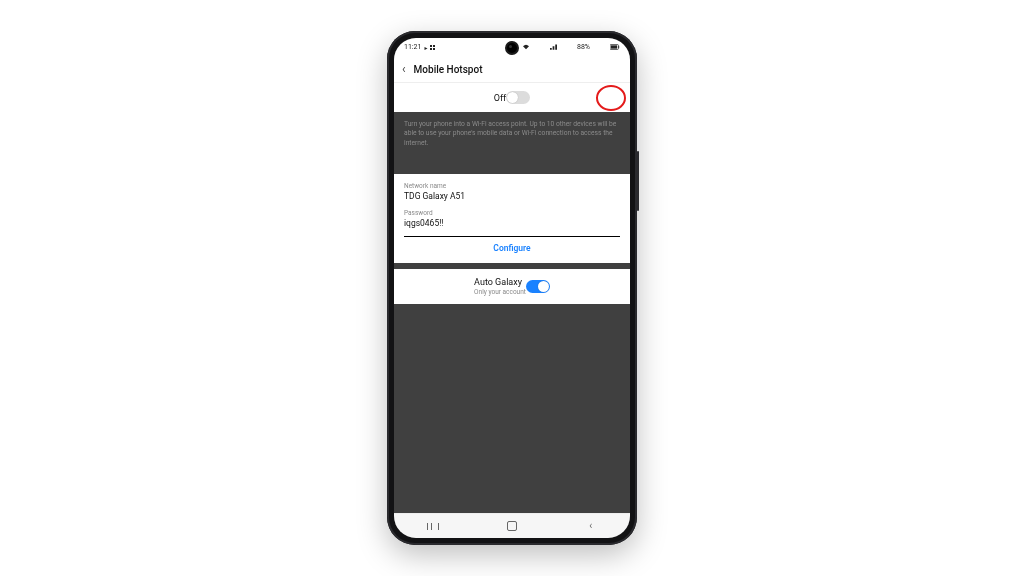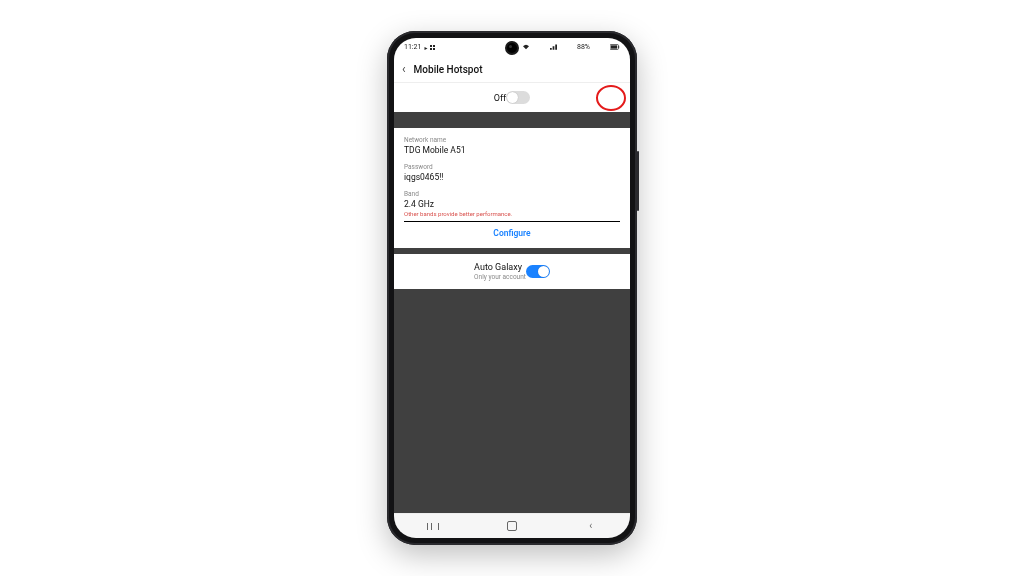--- a/index.html
+++ b/index.html
@@ -85,34 +85,30 @@
       </div>
 
       <div class="content">
 
         <div class="row" style="position:relative">
           <span class="row-title">Off</span>
           <span class="toggle" id="hotspot-toggle"></span>
           <span class="circle-annot" style="width:26px;height:22px;right:4px;top:2px"></span>
         </div>
 
+        <div class="info">Turn your phone into a Wi-Fi access point. Up to 10 other devices will be able to use your phone's mobile data or Wi-Fi connection to access the internet.</div>
 
         <div class="card">
           <div class="field">
             <div class="label">Network name</div>
-            <div class="value">TDG Mobile A51</div>
+            <div class="value">TDG Galaxy A51</div>
           </div>
           <div class="field">
             <div class="label">Password</div>
             <div class="value">iqgs0465!!</div>
-          </div>
-          <div class="field" style="margin-bottom:4px">
-            <div class="label">Band</div>
-            <div class="value">2.4 GHz</div>
-            <div class="warn">Other bands provide better performance.</div>
           </div>
           <div class="configure">
             <span class="configure-link">Configure</span>
           </div>
         </div>
 
         <div class="gap"></div>
 
         <div class="row">
           <div>

